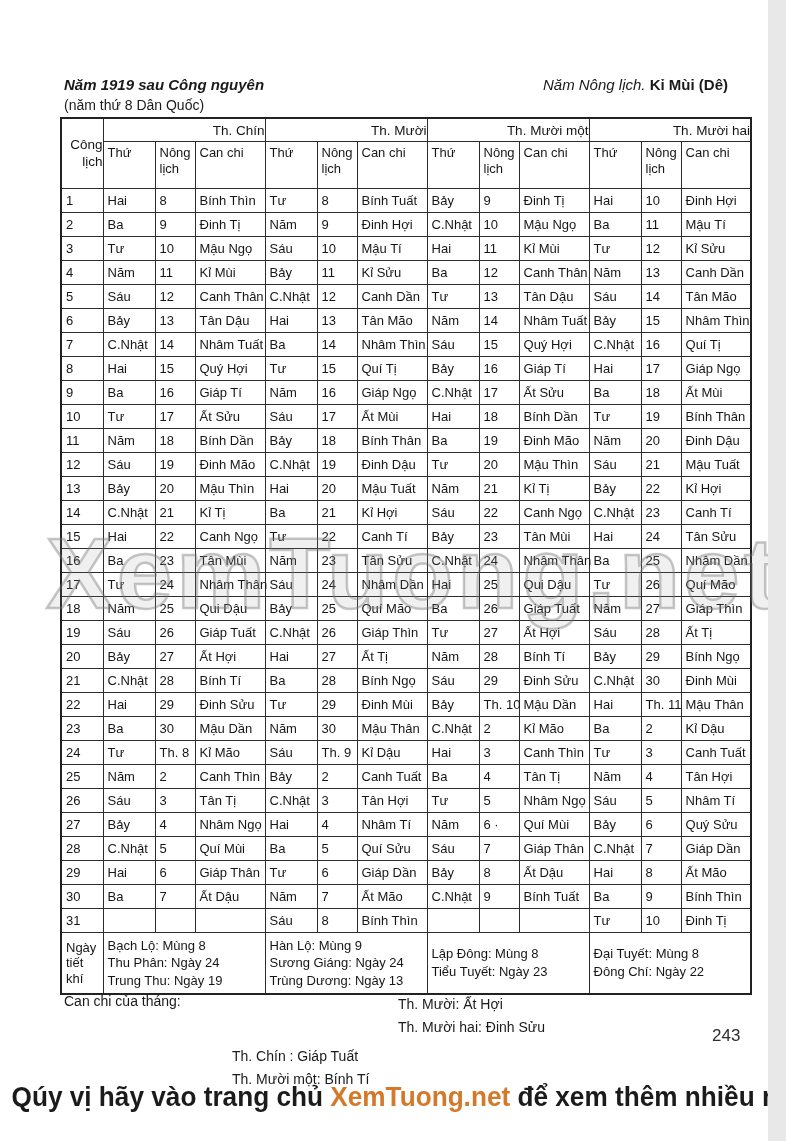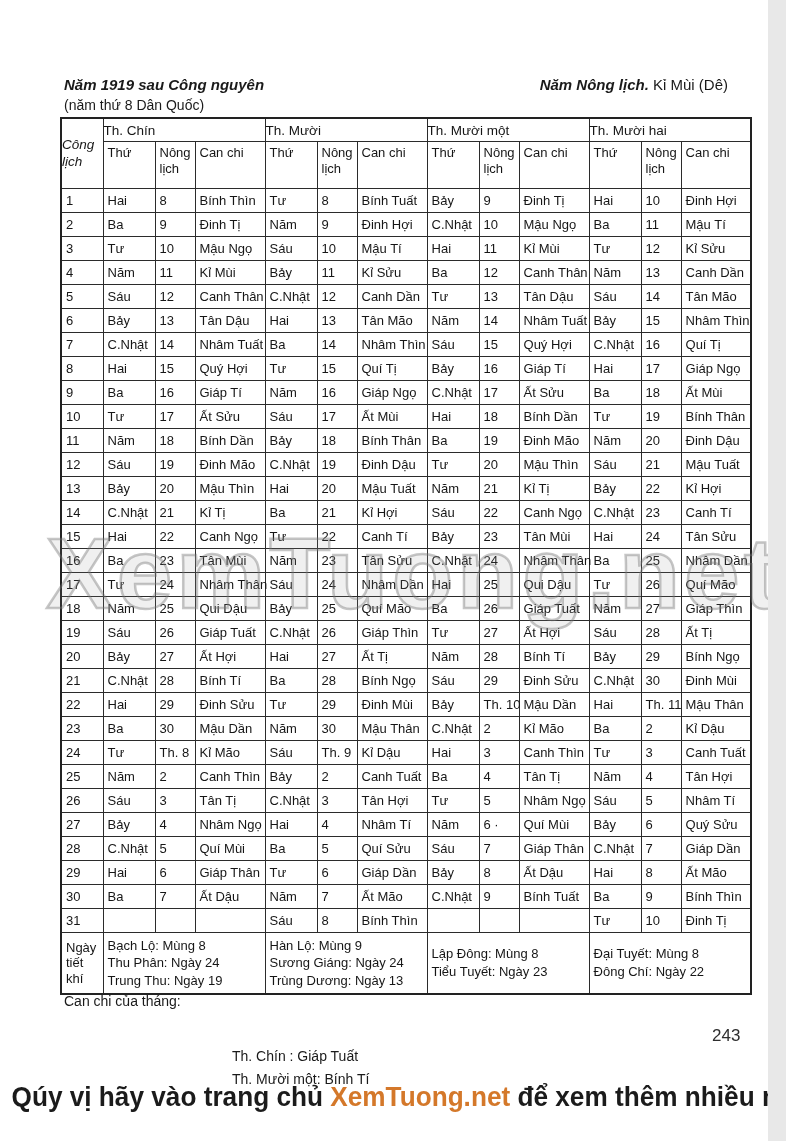--- a/index.html
+++ b/index.html
@@ -17,48 +17,48 @@
     font-size:15px;font-weight:bold;font-style:italic;
   }
   .subtitle-left{
     position:absolute;left:64px;top:97px;
     font-size:14px;
   }
   .title-right{
     position:absolute;right:40px;top:76px;
     font-size:15px;text-align:right;
   }
-  .title-right .nl-label{font-weight:bold;font-style:italic;}
-  .title-right .nl-value{font-weight:normal;font-style:normal;}
+  .title-right .nl-label{font-weight:normal;font-style:italic;}
+  .title-right .nl-value{font-weight:bold;font-style:normal;}
   
   table.cal{
     position:absolute;left:60px;top:117px;
     width:688px;
     border-collapse:collapse;
     table-layout:fixed;
     font-size:13px;
   }
   table.cal th, table.cal td{
     border:1px solid #2b2b2b;
     padding:1px 3px 1px 4px;
     font-weight:normal;
     text-align:left;
     color:#161616;
   }
   table.cal{border:2px solid #222;}
   tr.month-row th{
-    height:22px;text-align:left;vertical-align:middle;
+    height:22px;text-align:right;vertical-align:middle;
     font-size:13.5px;padding:0;
   }
   tr.colhead-row th{
     height:42px;vertical-align:top;padding-top:3px;
     line-height:1.25;
     margin-top:12px;
   }
-  th.corner{vertical-align:middle !important;line-height:1.25;font-style:italic;}
+  th.corner{vertical-align:middle !important;line-height:1.25;}
   tbody tr.data-row{height:24px;}
   tbody tr.data-row td{white-space:nowrap;overflow:visible;vertical-align:middle;}
   tr.tietkhi-row td{height:58px;vertical-align:middle;line-height:1.35;}
   td.tietkhi-label{line-height:1.2 !important;margin-top:15px;}
   
   .watermark{
     position:absolute;left:46px;top:498px;width:700px;height:150px;
     font-size:100px;font-weight:bold;letter-spacing:4px;
     color:rgba(140,140,140,0.13);
     -webkit-text-stroke:2.5px rgba(120,120,120,0.42);
@@ -612,18 +612,22 @@
     </tbody>
   </table>
 
   <div class="watermark">XemTuong.net</div>
 
   <div class="canchi-label">Can chi của tháng:</div>
   <div class="canchi-col1">
     <div>Th. Chín : Giáp Tuất</div>
     <div>Th. Mười một: Bính Tí</div>
   </div>
+  <div class="canchi-col2">
+    <div>Th. Mười: Ất  Hợi</div>
+    <div>Th. Mười hai: Đinh Sửu</div>
+  </div>
 
   <div class="page-number">243</div>
 
   <div class="promo"><span>Qúy vị hãy vào trang chủ </span><span class="link" style="color: rgb(212, 120, 42);">XemTuong.net</span><span> để xem thêm nhiều mục hay khác</span></div>
 
 </div>
 
 </body></html>

